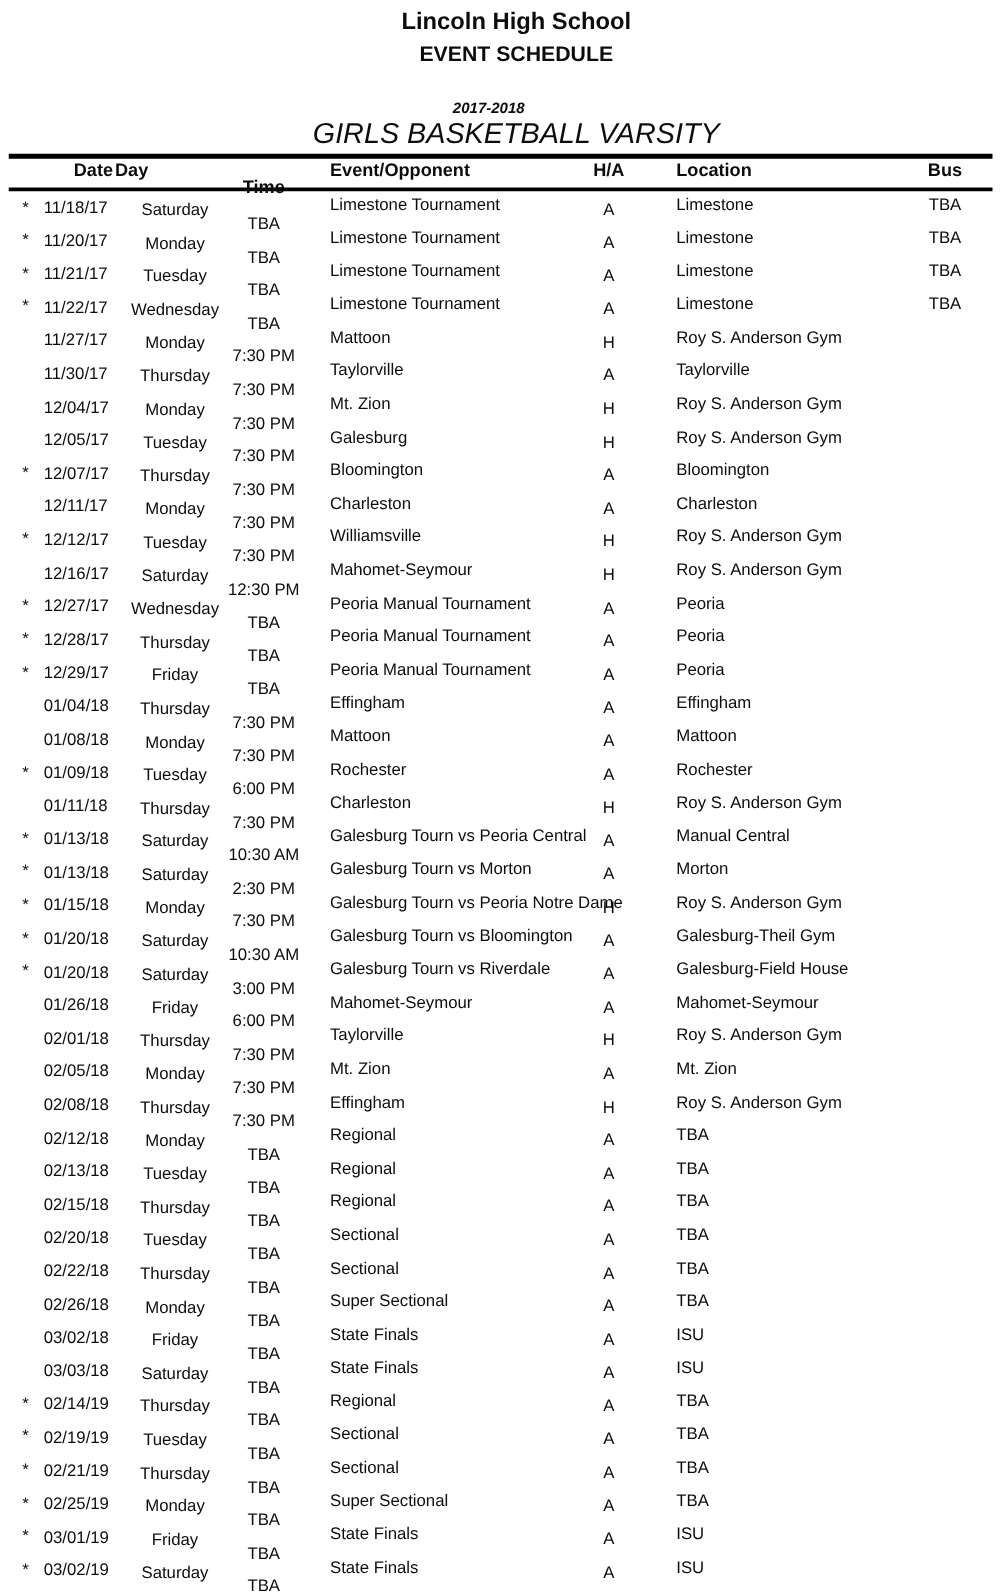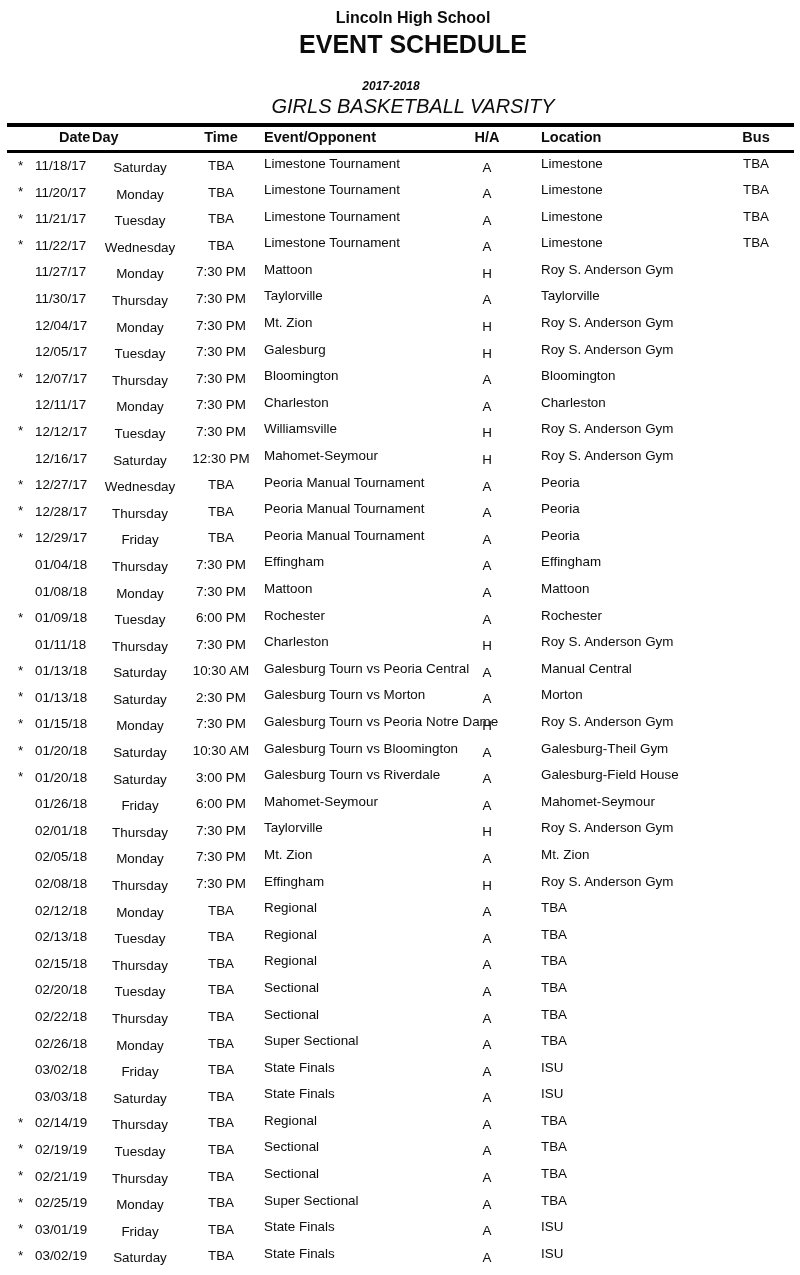--- a/index.html
+++ b/index.html
@@ -10,45 +10,45 @@
     position: relative;
     font-family: "Liberation Sans", sans-serif;
     color: #0c0c0c;
     overflow: hidden;
   }
 
   
   .titles { position: absolute; left: 0; top: 0; width: 800px; text-align: center; }
   .title-school {
     position: absolute; left: 26px; width: 774px; top: 5px;
-    font-size: 16px; font-weight: bold; line-height: 26px;
+    font-size: 19px; font-weight: bold; line-height: 26px;
   }
   .title-doc {
     position: absolute; left: 26px; width: 774px; top: 30px;
-    font-size: 25px; font-weight: bold; line-height: 28px;
+    font-size: 17px; font-weight: bold; line-height: 28px;
   }
   .title-season {
     position: absolute; left: 4px; width: 774px; top: 77px;
     font-size: 12px; font-weight: bold; font-style: italic; line-height: 18px;
   }
   .title-team {
     position: absolute; left: 26px; width: 774px; top: 93px;
-    font-size: 20px; font-style: italic; line-height: 26px;
+    font-size: 23px; font-style: italic; line-height: 26px;
   }
 
   
   .rule-top    { position: absolute; left: 7px; width: 787px; top: 123px; height: 4px; background: #000; }
   .rule-bottom { position: absolute; left: 7px; width: 787px; top: 150px; height: 3px; background: #000; }
 
   
   .cell { position: absolute; white-space: nowrap; font-size: 13.4px; line-height: 15px; }
   .c-star  { left: 12px;  width: 17px;  text-align: center; }
   .c-date  { left: 35px;  width: 72px;  text-align: left; }
   .c-day   { left: 96px;  width: 88px;  text-align: center; }
-  .c-time  { left: 178px; width: 86px;  text-align: center; }
+  .c-time  { left: 168px; width: 86px;  text-align: center; margin-top: 13px; }
   .c-event { left: 264px; width: 252px; text-align: left; }
   .c-ha    { left: 473px; width: 28px;  text-align: center; }
   .c-loc   { left: 541px; width: 178px; text-align: left; }
   .c-bus   { left: 722px; width: 68px;  text-align: center; }
 
   
   .thead { position: absolute; left: 0; top: 129px; width: 800px; height: 21px; }
   .thead .cell { font-weight: bold; font-size: 14.5px; top: 1px; }
   .thead .h-date { left: 27px; width: 72px; text-align: left; margin-left: 32px; }
   .thead .h-day  { left: 92px; width: 88px; text-align: left; }

